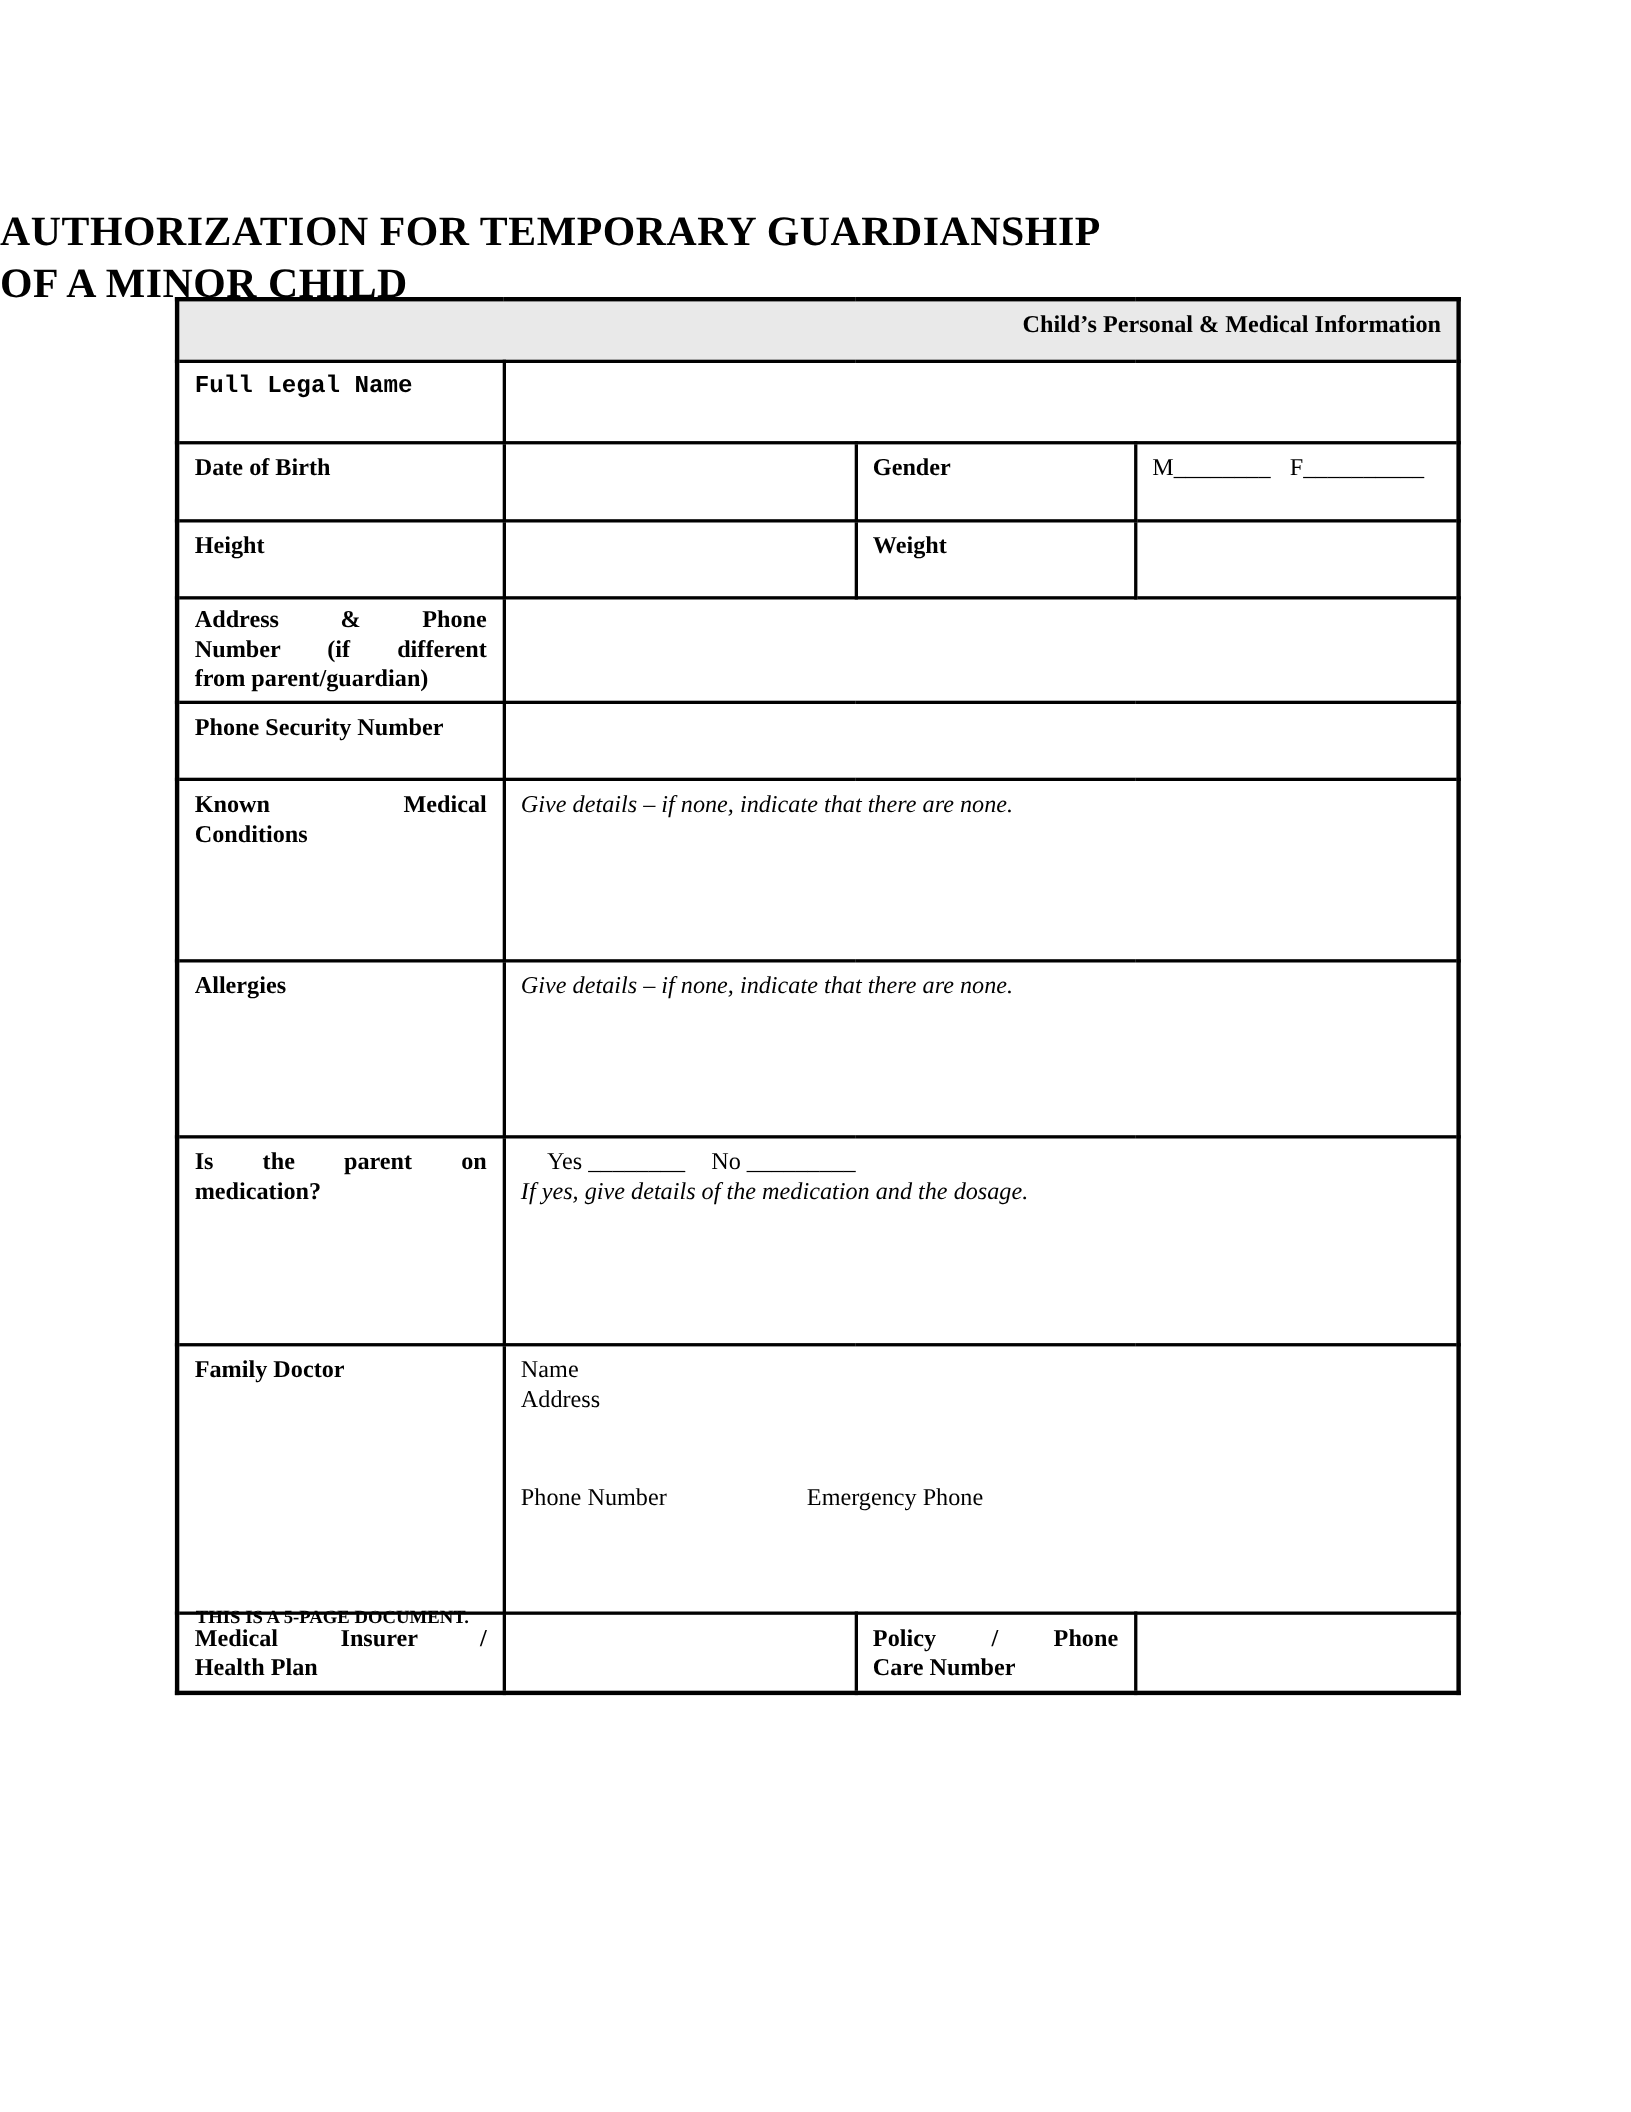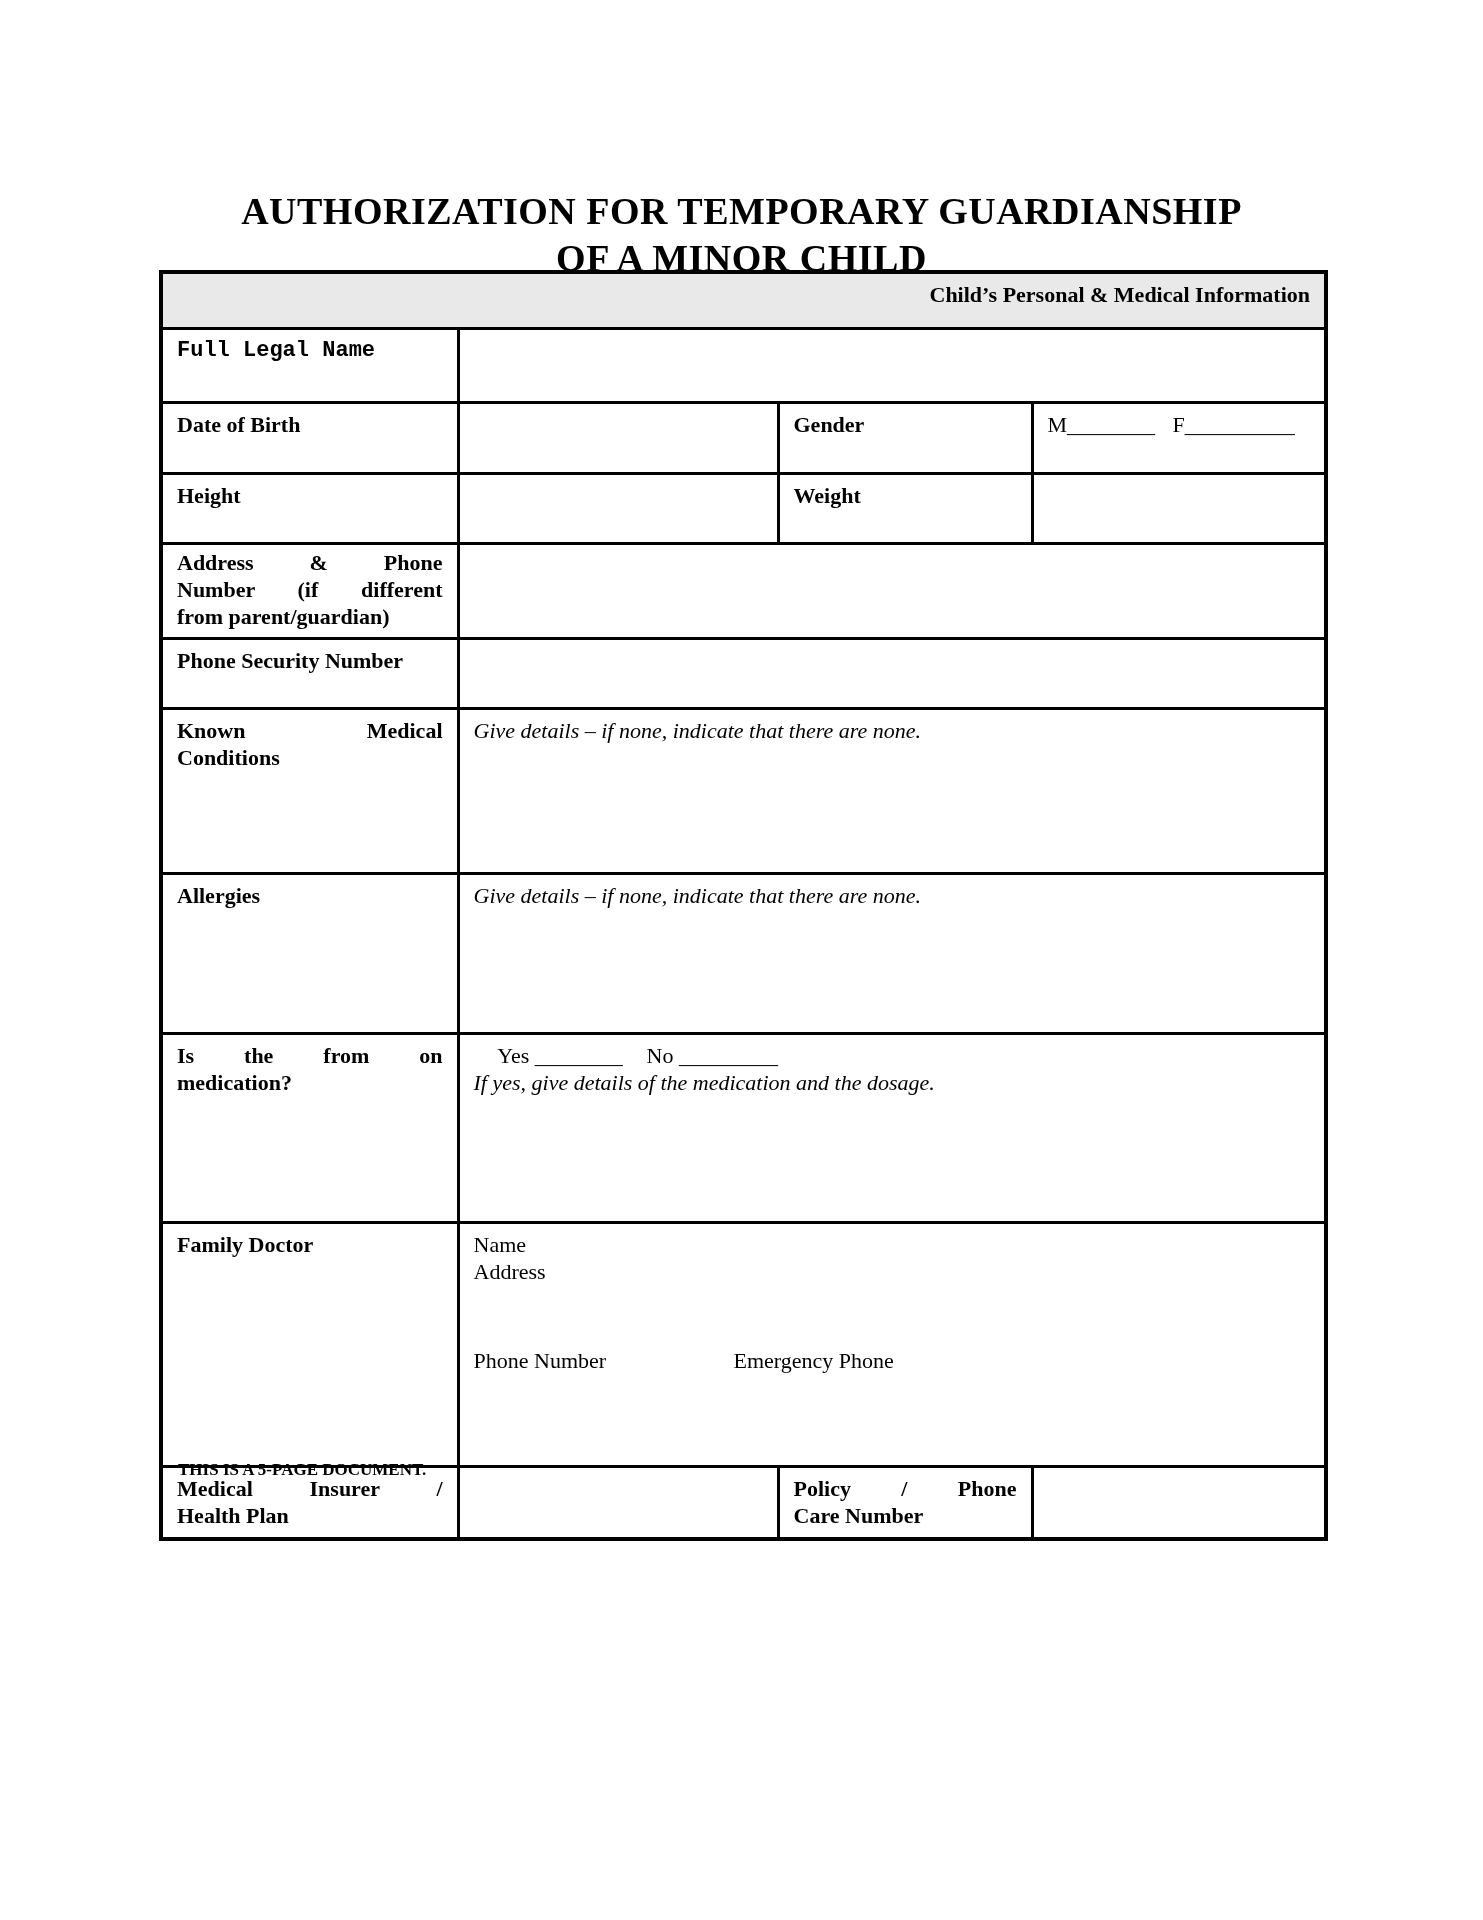--- a/index.html
+++ b/index.html
@@ -7,21 +7,21 @@
     width: 1483px; height: 1920px;
     background: #ffffff;
     position: relative;
     font-family: "Liberation Serif", "DejaVu Serif", serif;
     color: #000000;
     overflow: hidden;
   }
   .title {
     position: absolute;
     top: 188px; left: 0; width: 100%;
-    text-align: center;
+    text-align: left;
     font-weight: bold;
     font-size: 38px;
     line-height: 47px;
     letter-spacing: 0.5px;
   }
   table.form {
     position: absolute;
     left: 159px; top: 270px;
     width: 1165px;
     border-collapse: collapse;
@@ -144,21 +144,21 @@
 
   <tr class="h-r7">
     <td class="lbl">Allergies</td>
     <td class="val" colspan="3">
       <span class="note">Give details – if none, indicate that there are none.</span>
     </td>
   </tr>
 
   <tr class="h-r8">
     <td class="lbl">
-      <div class="jl">Is the from on</div>
+      <div class="jl">Is the parent on</div>
       <div>medication?</div>
     </td>
     <td class="val" colspan="3">
       <div>
         <span class="yes-span">Yes ________</span><span>No _________</span>
       </div>
       <div class="note">If yes, give details of the medication and the dosage.</div>
     </td>
   </tr>
 

